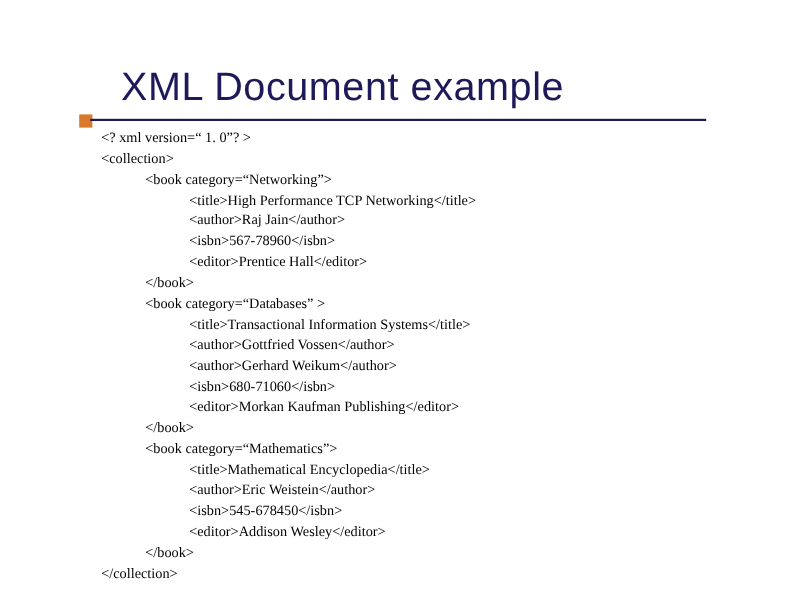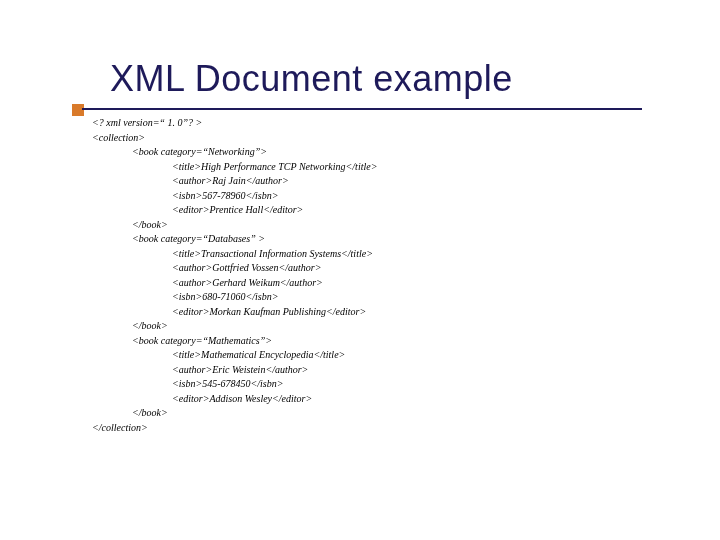--- a/index.html
+++ b/index.html
@@ -44,25 +44,24 @@
     top: 104px;
     width: 12px;
     height: 12px;
     background: #d97a2a;
   }
   .body {
     position: absolute;
     left: 92px;
     top: 116px;
     width: 560px;
-    font-size: 10px;
+    font-size: 13px;
     line-height: 1.45;
     white-space: pre;
     font-family: "Times New Roman", Times, serif;
-    font-style: italic;
   }
   .i1 { padding-left: 0px; display: block; }
   .i2 { padding-left: 40px; display: block; }
   .i3 { padding-left: 80px; display: block; }
 </style>
 </head>
 <body>
 
 <div class="slide">
   <div class="title-wrap">

